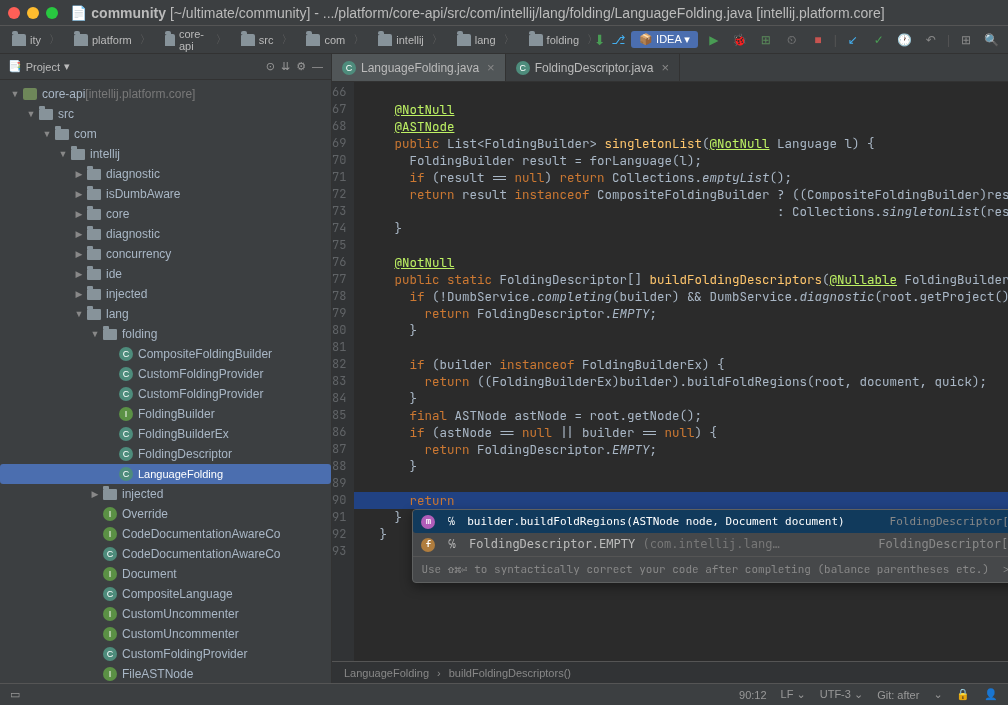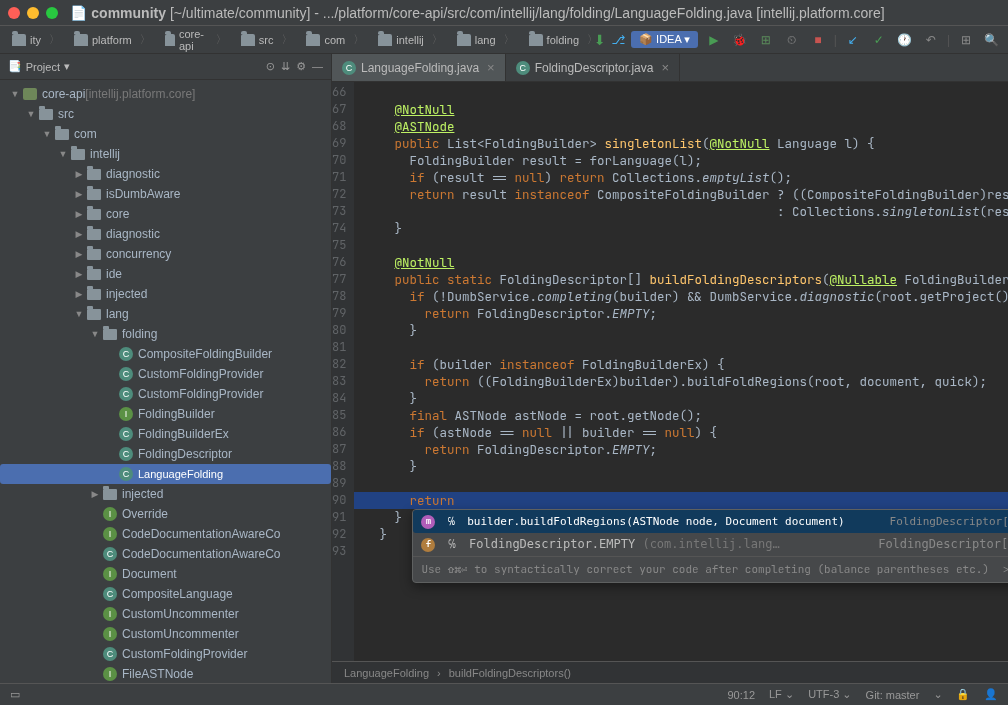--- a/index.html
+++ b/index.html
@@ -426,17 +426,17 @@
     </div>
   </div>
 </div>
 
 <div class="statusbar">
   <span>▭</span>
   <span class="spacer"></span>
   <span>90:12</span>
   <span><span>LF</span> ⌄</span>
   <span><span>UTF-3</span> ⌄</span>
-  <span>Git: master</span>
+  <span>Git: after</span>
     <span>⌄</span>
   <span>🔒</span>
   <span>👤</span>
 </div>
 
 </body></html>

